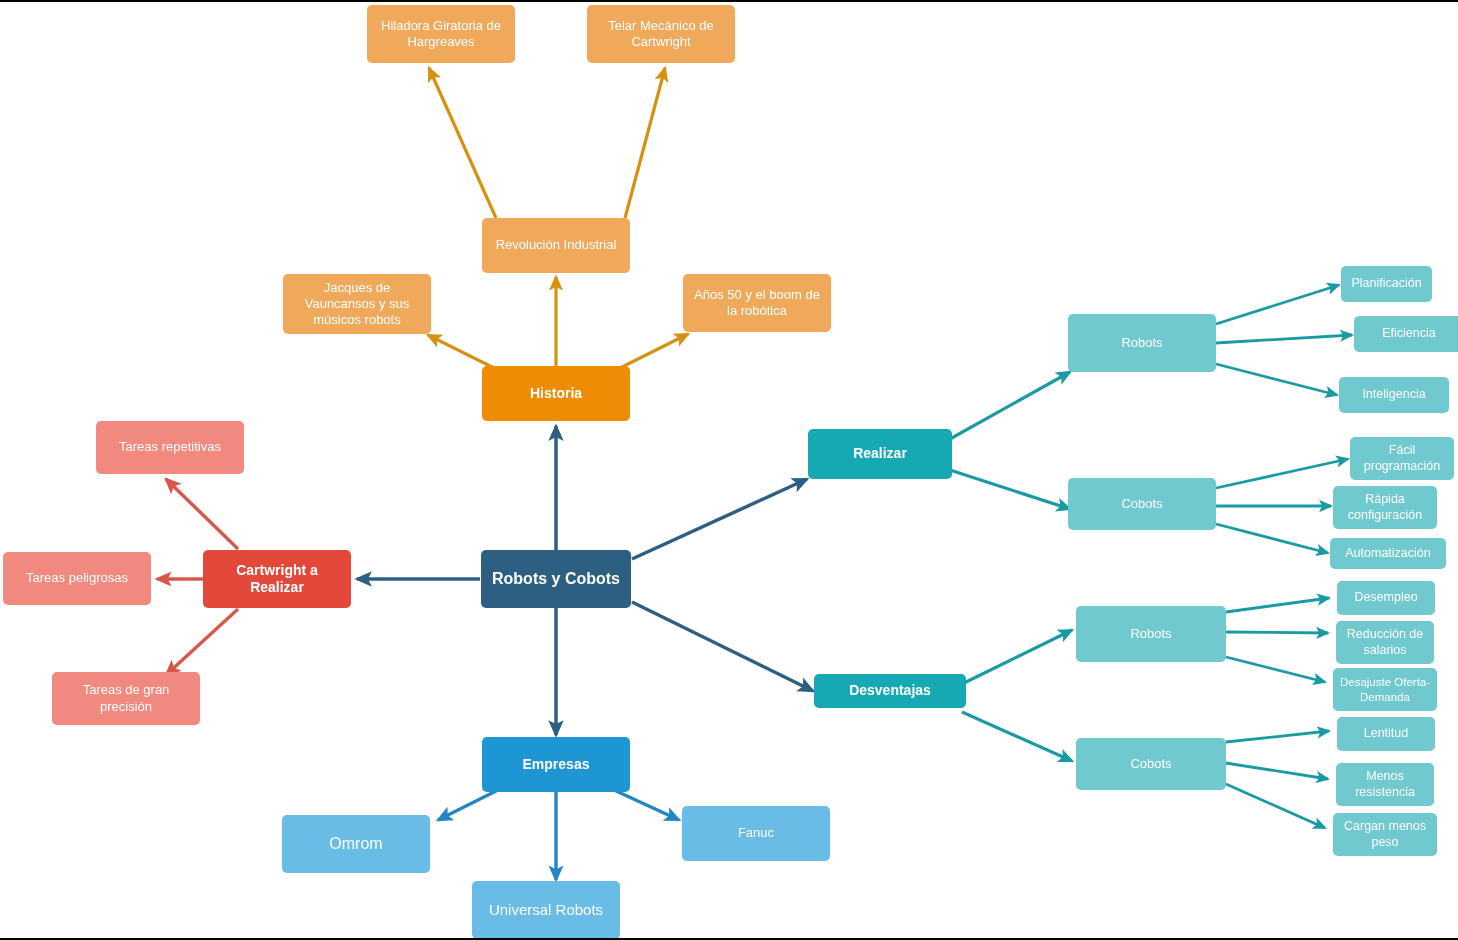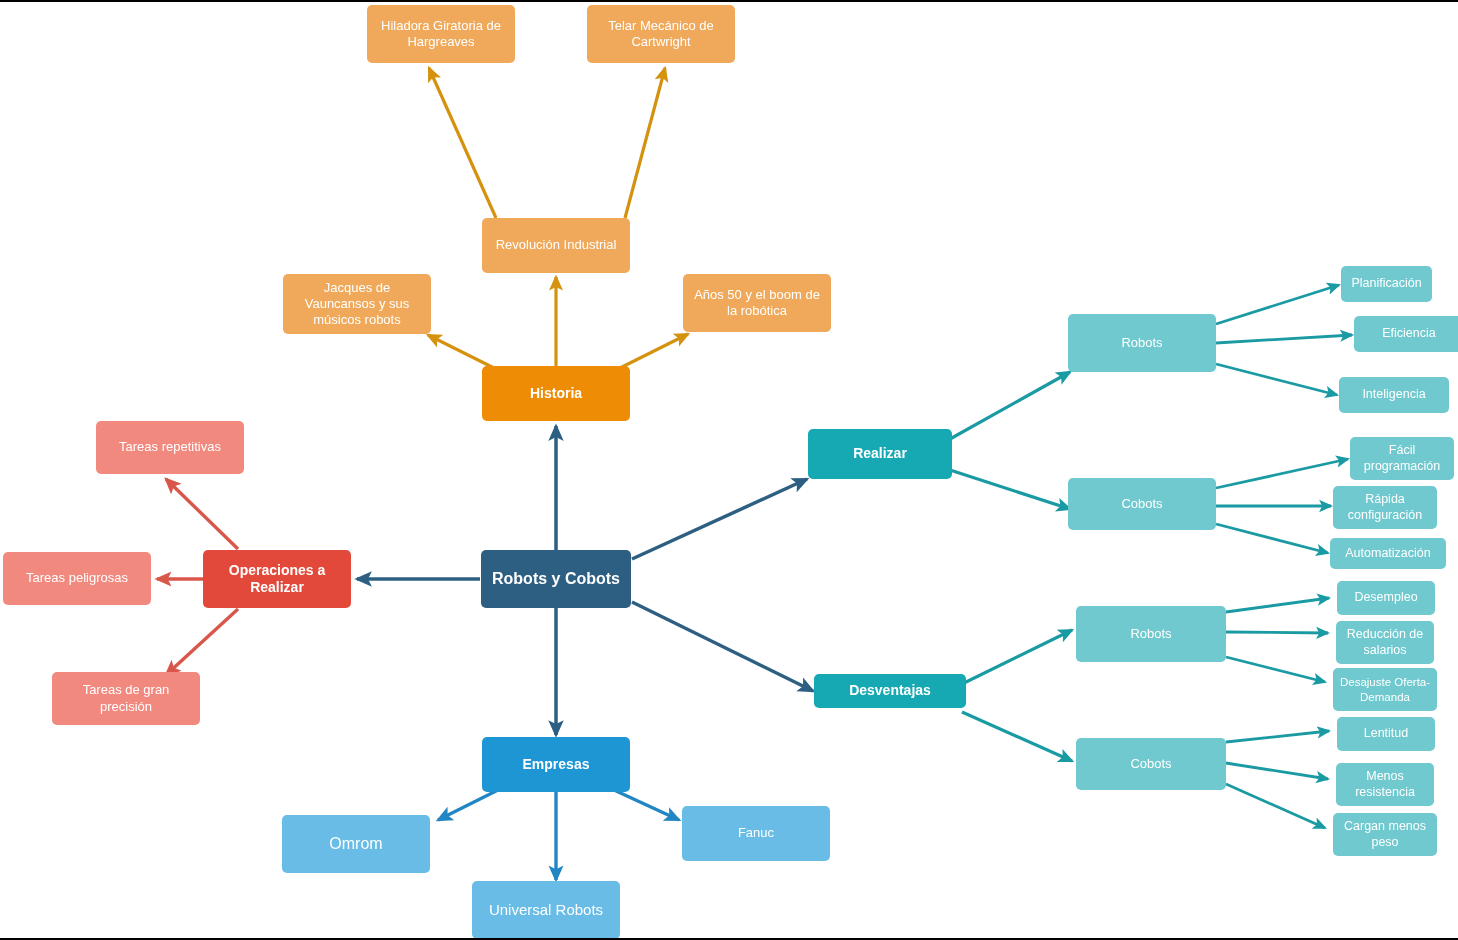--- a/index.html
+++ b/index.html
@@ -148,21 +148,21 @@
 
   <div class="node" style="left:283px; top:272px; width:148px; height:60px; background:#f0a95a; font-size:13px;">
     <span>Jacques de Vauncansos y sus músicos robots</span>
   </div>
 
   <div class="node" style="left:683px; top:272px; width:148px; height:58px; background:#f0a95a; font-size:13px;">
     <span>Años 50 y el boom de la robótica</span>
   </div>
 
   <div class="node bold" style="left:203px; top:548px; width:148px; height:58px; background:#e3493a; font-size:14px;">
-    <span>Operaciones a Realizar</span>
+    <span>Cartwright a Realizar</span>
   </div>
 
   <div class="node" style="left:52px; top:419px; width:148px; height:53px; background:#f2897f; font-size:13px;margin-left:44px;">
     <span>Tareas repetitivas</span>
   </div>
 
   <div class="node" style="left:3px; top:550px; width:148px; height:53px; background:#f2897f; font-size:13px;">
     <span>Tareas peligrosas</span>
   </div>
 

